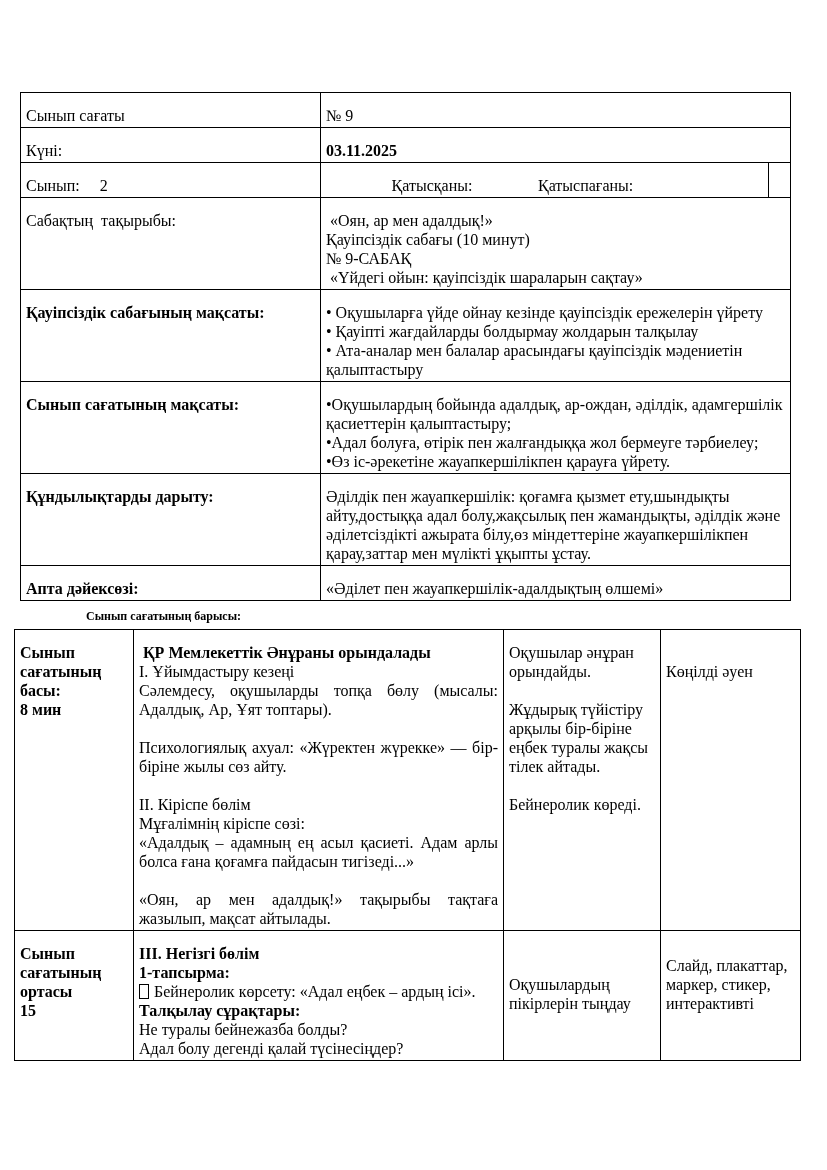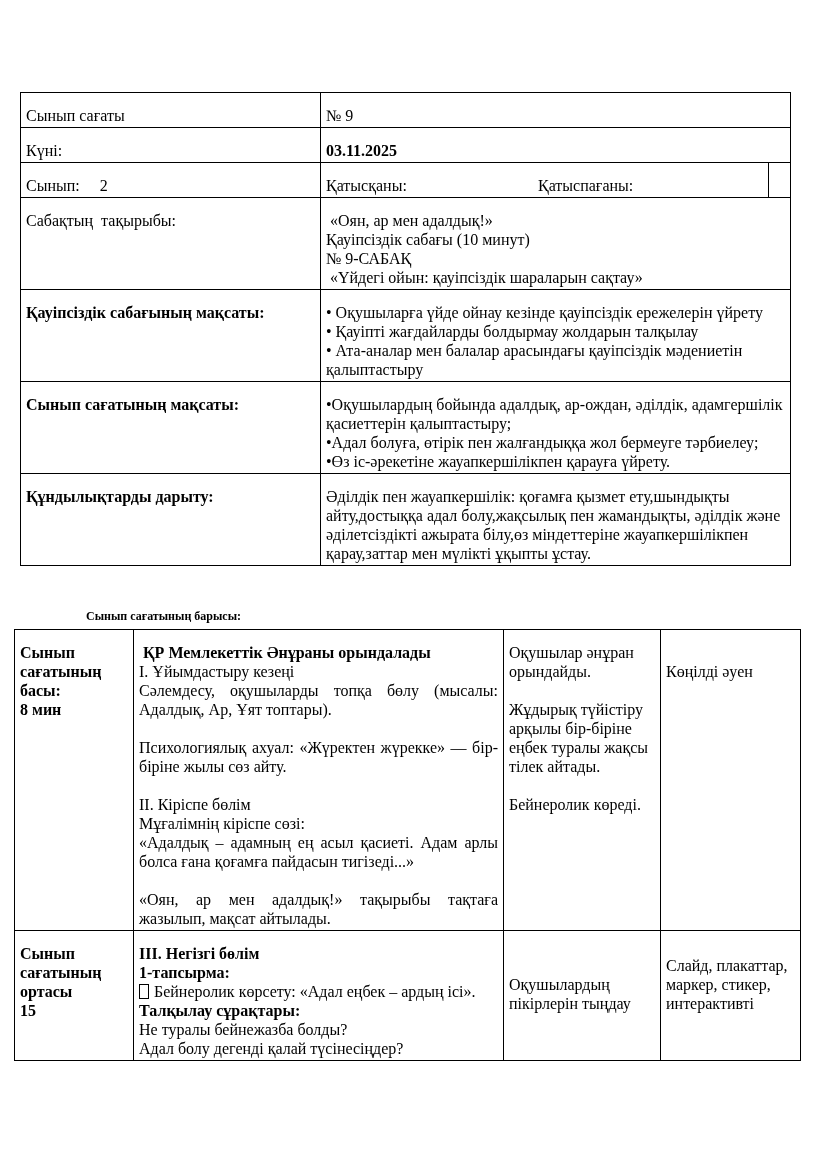--- a/index.html
+++ b/index.html
@@ -27,21 +27,21 @@
 
   .b { font-weight:bold; }
   .j { text-align:justify; }
   .pre { white-space:pre-wrap; }
   .center { text-align:center; }
   .blank { height:19px; }
   .blank-sm { height:12px; }
 
   .grade-cell { display:flex; }
   .grade-num { margin-left:20px; }
-  .attend { display:flex; }
+  .attend { display:flex;text-align:center; }
   .attend .sp1 { width:212px; }
 
   .section-heading {
     position:absolute; left:86px; top:609px;
     font-size:12px; font-weight:bold;
   }
 
   .tofu {
     display:inline-block;
     width:10px; height:15px;
@@ -117,20 +117,24 @@
         <div>•Өз іс-әрекетіне жауапкершілікпен қарауға үйрету.</div>
       </td>
     </tr>
 
 
     <tr style="height:76px">
       <td class="b">Құндылықтарды дарыту:</td>
       <td colspan="2">Әділдік пен жауапкершілік: қоғамға қызмет ету,шындықты айту,достыққа адал болу,жақсылық пен жамандықты, әділдік және әділетсіздікті ажырата білу,өз міндеттеріне жауапкершілікпен қарау,заттар мен мүлікті ұқыпты ұстау.</td>
     </tr>
 
+    <tr style="height:22px">
+      <td class="b">Апта дәйексөзі:</td>
+      <td colspan="2">«Әділет пен жауапкершілік-адалдықтың өлшемі»</td>
+    </tr>
   </tbody>
     </table>
 
   <div class="section-heading">Сынып сағатының барысы:</div>
 
   <table class="t2">
     <colgroup>
         <col style="width:119px">
         <col style="width:370px">
         <col style="width:157px">

